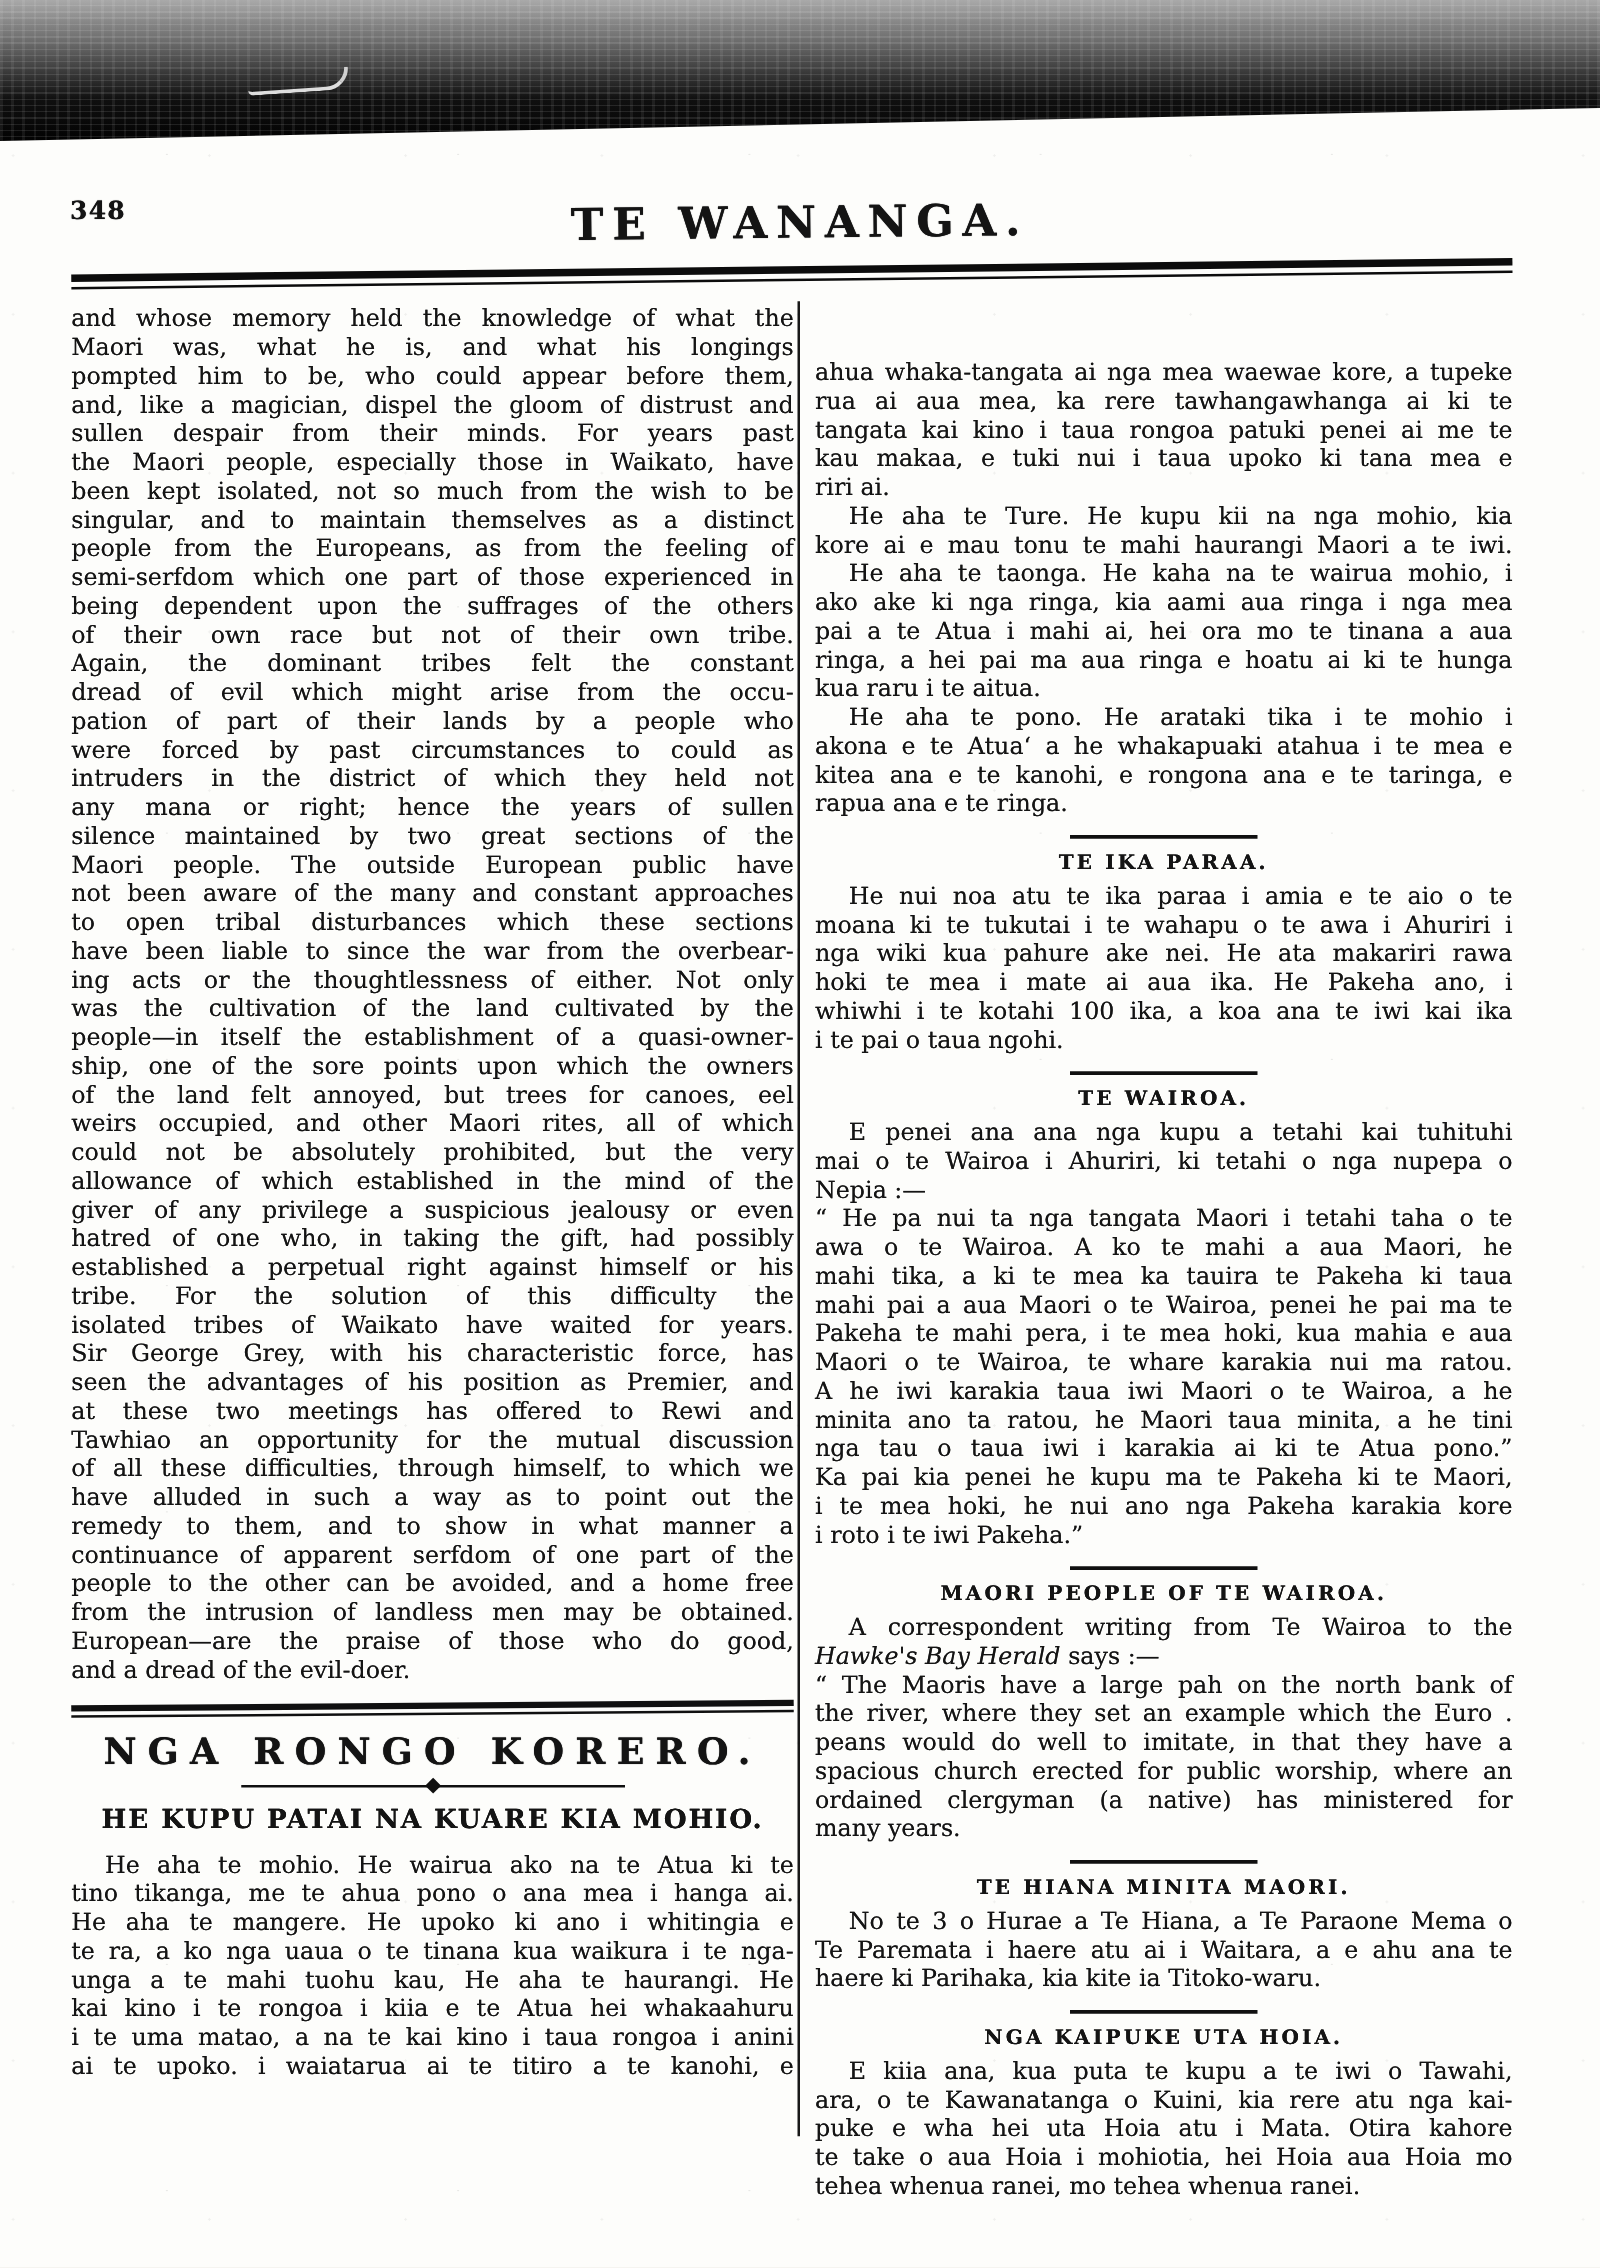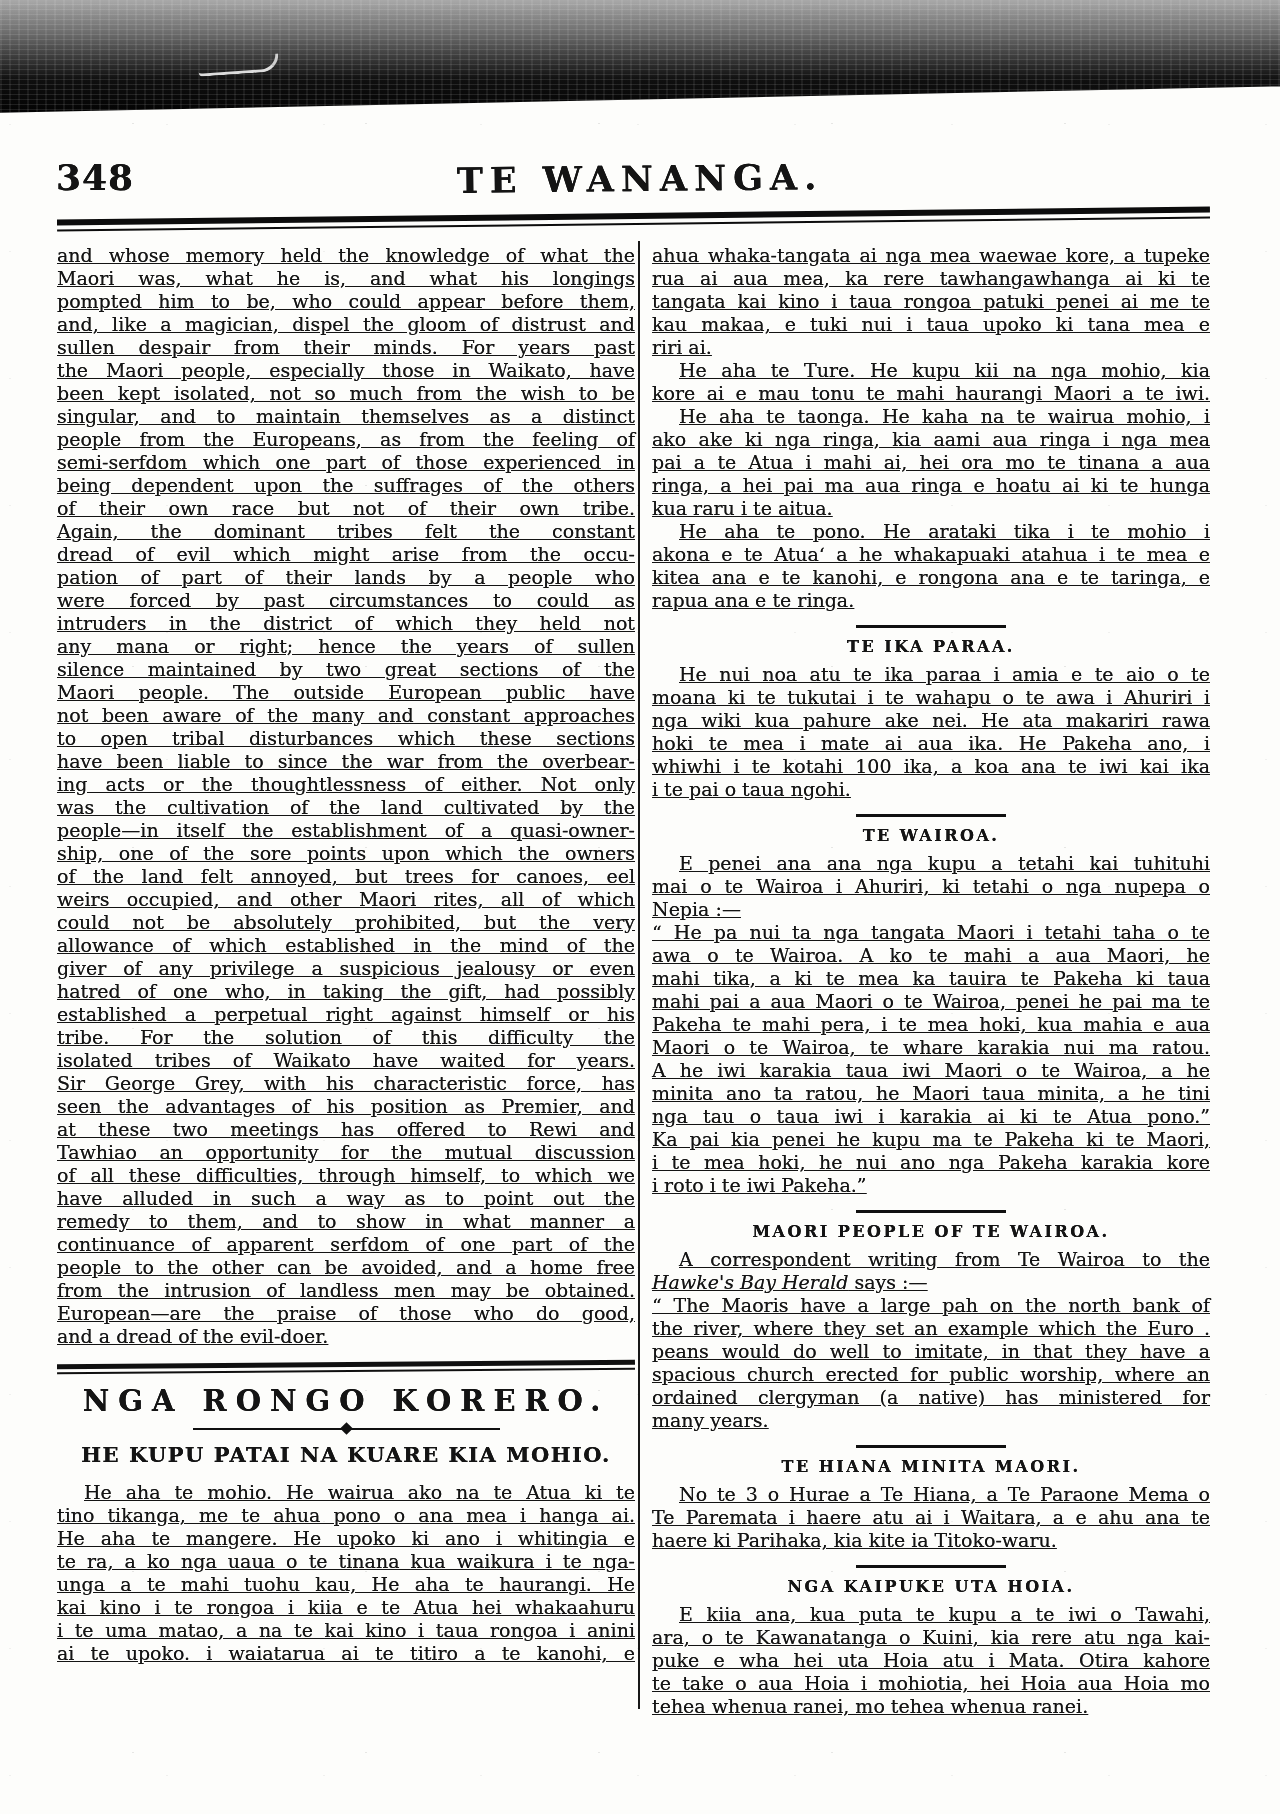--- a/index.html
+++ b/index.html
@@ -31,37 +31,37 @@
       linear-gradient(180deg,#a9a9a9 0%,#8d8d8d 12%,#6b6b6b 28%,#3a3a3a 48%,#101010 66%,#000 100%);
     clip-path:polygon(0 0,100% 0,100% 72%,0 94%);
   }
   .scan-scribble{
     position:absolute;left:198px;top:56px;width:78px;height:15px;
     border-bottom:3px solid #ededed;border-right:3px solid #dcdcdc;
     border-radius:0 0 20px 5px;transform:rotate(-4deg);opacity:.92;
   }
   .page-number{
     position:absolute;left:56px;top:156px;
-    font-size:36px;font-weight:bold;letter-spacing:1px;
+    font-size:20px;font-weight:bold;letter-spacing:1px;
     text-shadow:0 0 .6px #000;
   }
   .masthead{
     position:absolute;left:0;top:158px;width:1280px;
     text-align:center;font-size:35px;font-weight:bold;letter-spacing:7px;
     transform:rotate(-0.6deg);
     text-shadow:0 0 .6px #000;
   }
   .head-rules{position:absolute;left:57px;top:213px;width:1153px;transform:rotate(-0.65deg);}
   .head-rules .r1{height:6px;background:#0c0c0c;margin-bottom:4px;}
   .head-rules .r2{height:2px;background:#0c0c0c;}
   .divider{position:absolute;left:638px;top:241px;width:2px;height:1468px;background:#181818;}
   .col{position:absolute;top:244px;}
   .col-left{left:57px;width:578px;}
-  .col-right{left:652px;width:558px;}
-  .para{margin:0;text-decoration:underline;}
+  .col-right{left:652px;width:558px;margin-top:43px;}
+  .para{margin:0;}
   .line{
     font-size:19px;line-height:23px;
     text-align:justify;text-align-last:justify;text-justify:inter-word;
     text-shadow:0 0 .5px rgba(10,10,10,.75);
   }
   .line.end{text-align-last:left;}
   .line.indent{text-indent:27px;}
   .it{font-style:italic;}
   .rule-double{margin:14px 0 6px;transform:rotate(-0.45deg);}
   .rule-double .r1{height:5px;background:#101010;margin-bottom:3px;}

